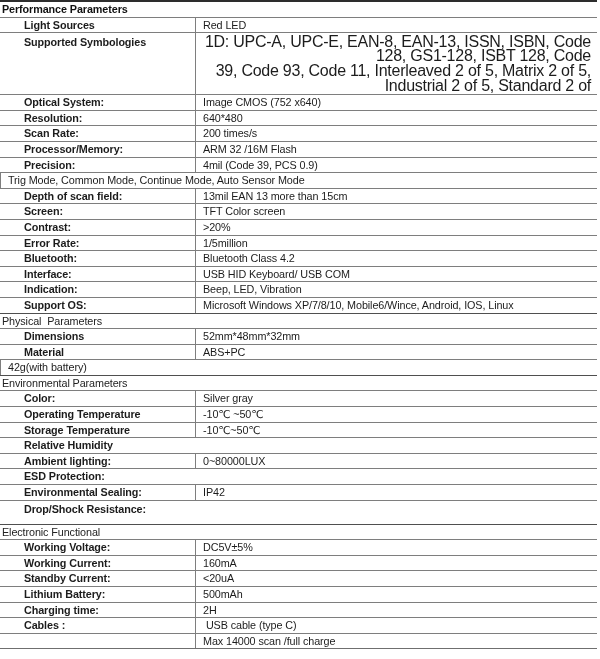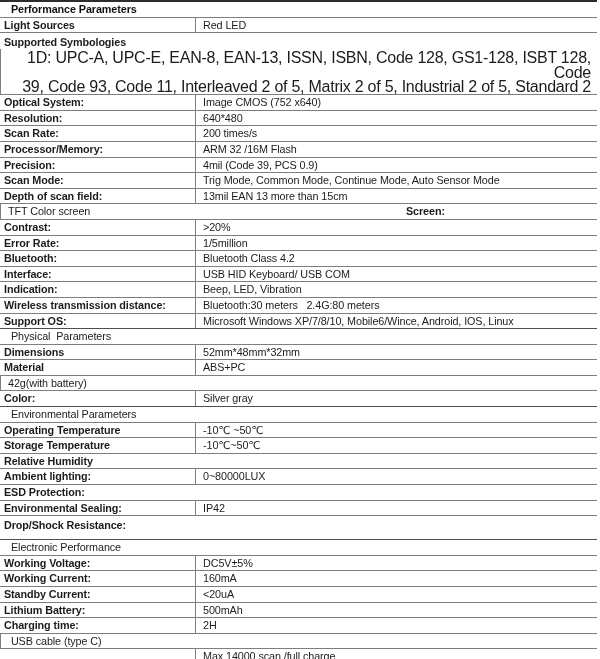--- a/index.html
+++ b/index.html
@@ -34,45 +34,44 @@
     display: flex;
     align-items: center;
     box-sizing: border-box;
     white-space: pre-wrap;
     font-size: 10.8px;
     line-height: 14.6px;
     letter-spacing: -0.1px;
   }
   .cell.seclabel {
     flex: 1;
-    padding: 0 11px;
+    padding: 0 2px;
     font-weight: 400;
     color: #222222;
   }
   .row.bold .cell.seclabel {
     font-weight: 700;
     color: #111111;
   }
   .cell.label {
     width: 195px;
     flex: none;
-    padding: 0 4px 0 4px;
+    padding: 0 4px 0 24px;
     font-weight: 700;
   }
   .cell.value {
     flex: 1;
     padding: 0 6px 0 7px;
     border-left: 1.2px solid #7e7e7e;
     font-weight: 400;
     text-align: right;
   }
   .row.quad {
     height: 62px;
     overflow: hidden;
-    flex-direction: column;
   }
   .row.quad .cell,
   .row.tall .cell {
     align-items: flex-start;
     padding-top: 1.5px;
   }
   .row.quad .cell.value {
     font-size: 16px;
     line-height: 14.8px;
     letter-spacing: -0.25px;
@@ -113,30 +112,29 @@
     </div>
     <div class="row spec">
       <div class="cell label">Processor/Memory:</div>
       <div class="cell value">ARM 32 /16M Flash</div>
     </div>
     <div class="row spec">
       <div class="cell label">Precision:</div>
       <div class="cell value">4mil (Code 39, PCS 0.9)</div>
     </div>
     <div class="row spec">
-      <div class="cell label">Scan Mode:</div>
       <div class="cell value">Trig Mode, Common Mode, Continue Mode, Auto Sensor Mode</div>
     </div>
     <div class="row spec">
       <div class="cell label">Depth of scan field:</div>
       <div class="cell value">13mil EAN 13 more than 15cm</div>
     </div>
     <div class="row spec">
+      <div class="cell label">Screen:</div>
       <div class="cell value">TFT Color screen</div>
-      <div class="cell label">Screen:</div>
     </div>
     <div class="row spec">
       <div class="cell label">Contrast:</div>
       <div class="cell value">&gt;20%</div>
     </div>
     <div class="row spec">
       <div class="cell label">Error Rate:</div>
       <div class="cell value">1/5million</div>
     </div>
     <div class="row spec">
@@ -145,48 +143,44 @@
     </div>
     <div class="row spec">
       <div class="cell label">Interface:</div>
       <div class="cell value">USB HID Keyboard/ USB COM</div>
     </div>
     <div class="row spec">
       <div class="cell label">Indication:</div>
       <div class="cell value">Beep, LED, Vibration</div>
     </div>
     <div class="row spec">
-      <div class="cell label">Wireless transmission distance:</div>
-      <div class="cell value">Bluetooth:30 meters   2.4G:80 meters</div>
-    </div>
-    <div class="row spec">
       <div class="cell label">Support OS:</div>
       <div class="cell value">Microsoft Windows XP/7/8/10, Mobile6/Wince, Android, IOS, Linux</div>
     </div>
     <div class="row section">
       <div class="cell seclabel">Physical  Parameters</div>
     </div>
     <div class="row spec">
       <div class="cell label">Dimensions</div>
       <div class="cell value">52mm*48mm*32mm</div>
     </div>
     <div class="row spec">
       <div class="cell label">Material</div>
       <div class="cell value">ABS+PC</div>
     </div>
     <div class="row spec">
       <div class="cell value">42g(with battery)</div>
     </div>
+    <div class="row section">
+      <div class="cell seclabel">Environmental Parameters</div>
+    </div>
     <div class="row spec">
       <div class="cell label">Color:</div>
       <div class="cell value">Silver gray</div>
     </div>
-    <div class="row section">
-      <div class="cell seclabel">Environmental Parameters</div>
-    </div>
     <div class="row spec">
       <div class="cell label">Operating Temperature</div>
       <div class="cell value">-10℃ ~50℃</div>
     </div>
     <div class="row spec">
       <div class="cell label">Storage Temperature</div>
       <div class="cell value">-10℃~50℃</div>
     </div>
     <div class="row spec">
       <div class="cell label">Relative Humidity</div>
@@ -199,21 +193,21 @@
       <div class="cell label">ESD Protection:</div>
     </div>
     <div class="row spec">
       <div class="cell label">Environmental Sealing:</div>
       <div class="cell value">IP42</div>
     </div>
     <div class="row spec tall">
       <div class="cell label">Drop/Shock Resistance:</div>
     </div>
     <div class="row section">
-      <div class="cell seclabel">Electronic Performance</div>
+      <div class="cell seclabel">Electronic Functional</div>
     </div>
     <div class="row spec">
       <div class="cell label">Working Voltage:</div>
       <div class="cell value">DC5V±5%</div>
     </div>
     <div class="row spec">
       <div class="cell label">Working Current:</div>
       <div class="cell value">160mA</div>
     </div>
     <div class="row spec">
@@ -222,19 +216,20 @@
     </div>
     <div class="row spec">
       <div class="cell label">Lithium Battery:</div>
       <div class="cell value">500mAh</div>
     </div>
     <div class="row spec">
       <div class="cell label">Charging time:</div>
       <div class="cell value">2H</div>
     </div>
     <div class="row spec">
+      <div class="cell label">Cables :</div>
       <div class="cell value"> USB cable (type C)</div>
     </div>
     <div class="row spec">
       <div class="cell label"></div>
       <div class="cell value">Max 14000 scan /full charge</div>
     </div>
   </div>
 
 </body></html>

